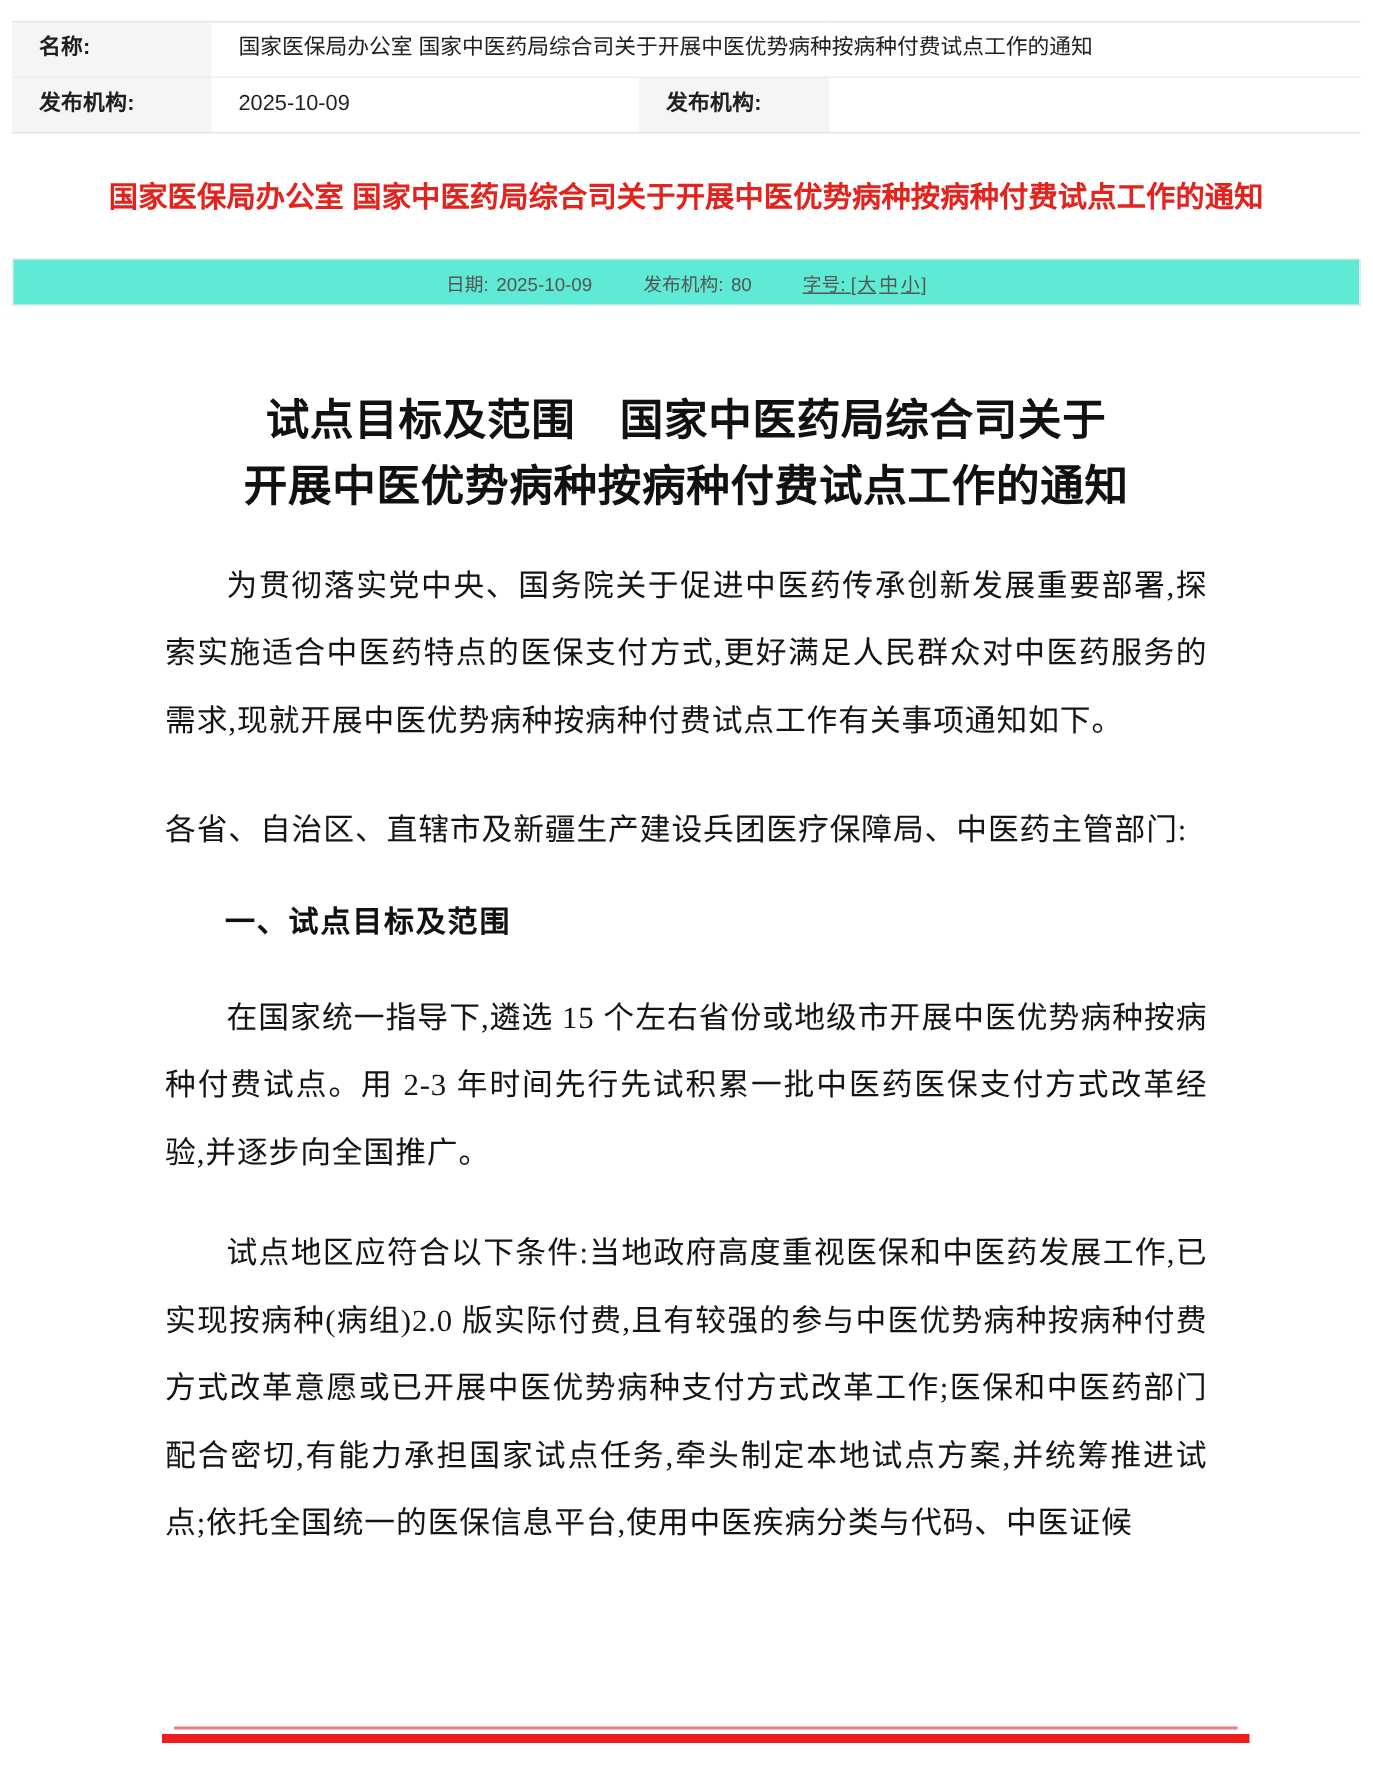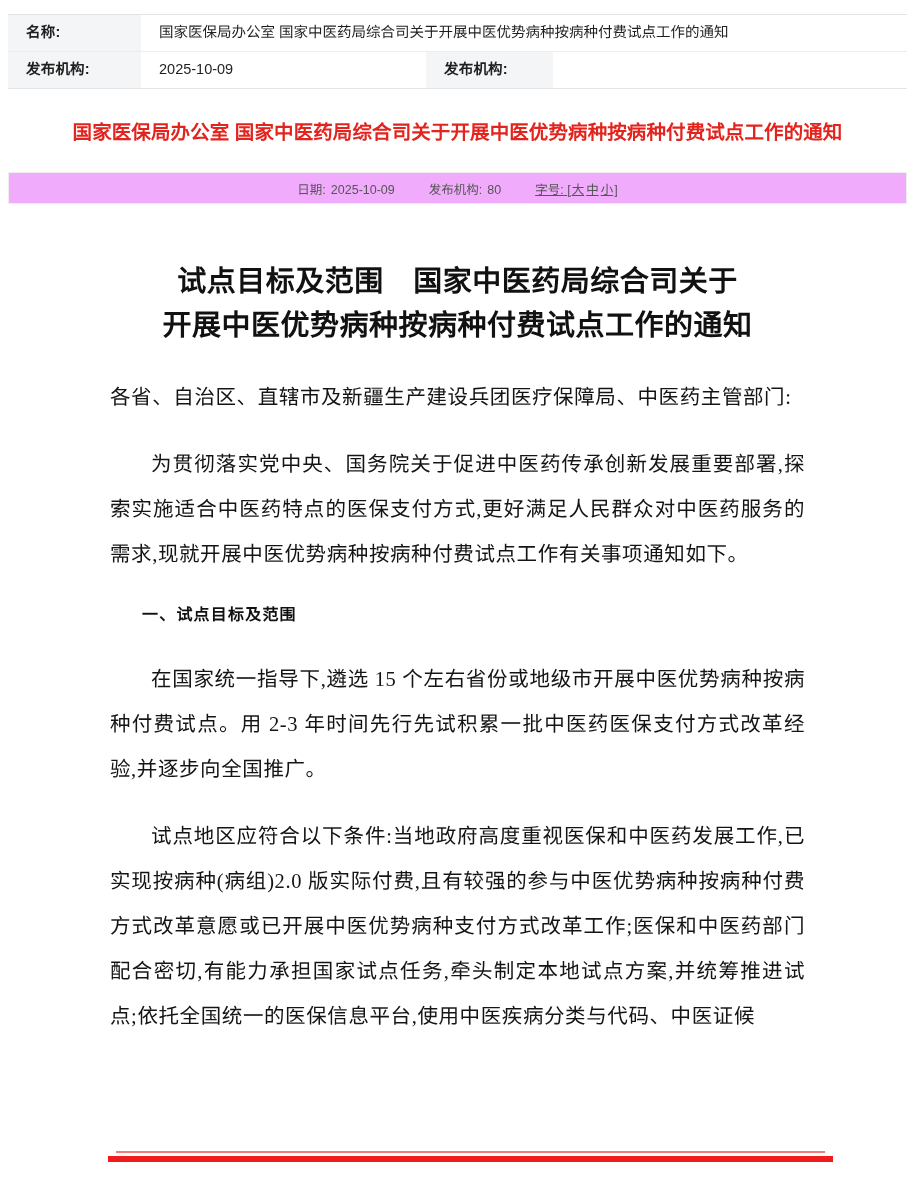--- a/index.html
+++ b/index.html
@@ -66,21 +66,21 @@
     font-weight: bold;
     letter-spacing: .1px;
     line-height: 1.4;
     font-family: "Liberation Sans", "DejaVu Sans", sans-serif;
   }
 
   
   .info-bar {
     margin: 0 8px;
     height: 32px;
-    background: #f0abfc;
+    background: #5eead4;
     border: 1px solid #eeeeee;
     box-sizing: border-box;
     display: flex;
     align-items: center;
     justify-content: center;
     gap: 34px;
     font-size: 12.5px;
     color: #555555;
     text-align: right;
   }
@@ -125,21 +125,21 @@
   }
   .para.indent { text-indent: 2em; }
   .para.first { padding-top: 28px; }
 
   .sec-head {
     margin: 0;
     padding-top: 18px;
     text-indent: 2em;
     font-family: "Liberation Sans", "DejaVu Sans", sans-serif;
     font-weight: bold;
-    font-size: 16px;
+    font-size: 20px;
     line-height: 40px;
     color: #111111;
     letter-spacing: 1.2px;
   }
 
   
   .bottom-rules {
     position: absolute;
     left: 0;
     right: 0;
@@ -204,23 +204,23 @@
     <span class="v">[</span><span class="fs">大</span><span class="fs">中</span><span class="fs">小</span><span>]</span>
   </span>
 </div>
 
 <div class="article">
   <h2 class="doc-title">
     <span class="tline">试点目标及范围　国家中医药局综合司关于</span>
     <span class="tline">开展中医优势病种按病种付费试点工作的通知</span>
   </h2>
 
+  <p class="para indent">为贯彻落实党中央、国务院关于促进中医药传承创新发展重要部署,探索实施适合中医药特点的医保支付方式,更好满足人民群众对中医药服务的需求,现就开展中医优势病种按病种付费试点工作有关事项通知如下。</p>
+
   <p class="para first">各省、自治区、直辖市及新疆生产建设兵团医疗保障局、中医药主管部门:</p>
-
-  <p class="para indent">为贯彻落实党中央、国务院关于促进中医药传承创新发展重要部署,探索实施适合中医药特点的医保支付方式,更好满足人民群众对中医药服务的需求,现就开展中医优势病种按病种付费试点工作有关事项通知如下。</p>
 
   <h3 class="sec-head">一、试点目标及范围</h3>
 
   <p class="para indent">在国家统一指导下,遴选 15 个左右省份或地级市开展中医优势病种按病种付费试点。用 2-3 年时间先行先试积累一批中医药医保支付方式改革经验,并逐步向全国推广。</p>
 
   <p class="para indent">试点地区应符合以下条件:当地政府高度重视医保和中医药发展工作,已实现按病种(病组)2.0 版实际付费,且有较强的参与中医优势病种按病种付费方式改革意愿或已开展中医优势病种支付方式改革工作;医保和中医药部门配合密切,有能力承担国家试点任务,牵头制定本地试点方案,并统筹推进试点;依托全国统一的医保信息平台,使用中医疾病分类与代码、中医证候</p>
 </div>
 
 <div class="bottom-rules">
   <div class="rule-thin"></div>

